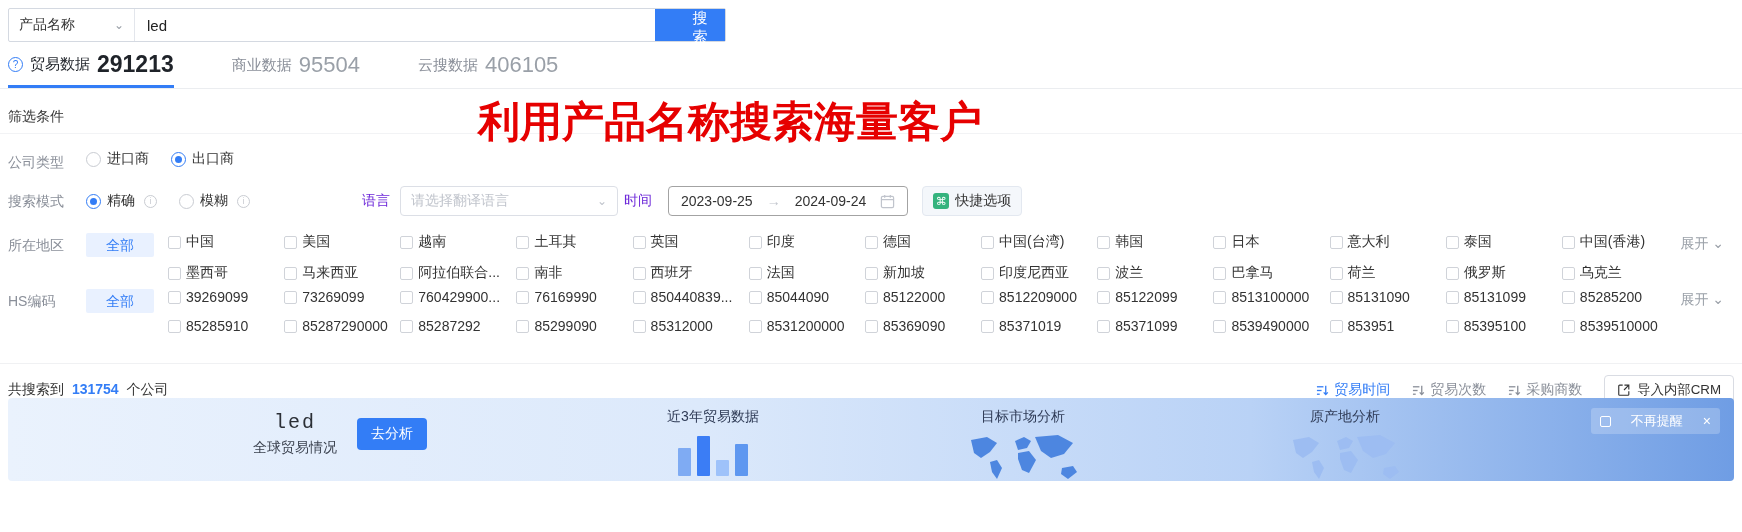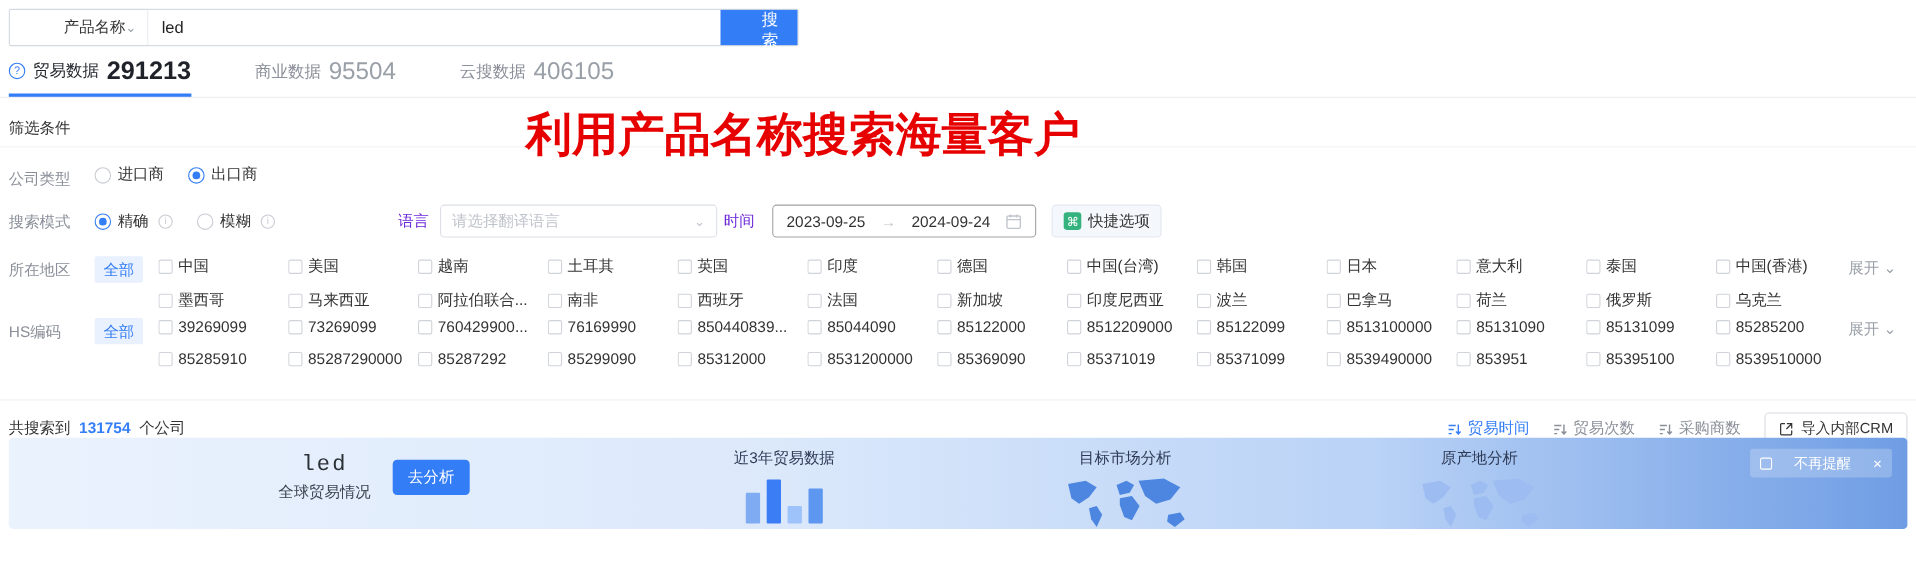--- a/index.html
+++ b/index.html
@@ -2,21 +2,21 @@
 <html><head>
 <meta charset="utf-8">
 <style>
   * { box-sizing: border-box; margin: 0; padding: 0; }
   html,body { width:1742px; height:532px; background:#fff; position:relative; overflow:hidden;
     font-family:"Liberation Sans","DejaVu Sans",sans-serif; color:#333; font-size:14px; }
 
   
   .searchbar { position:absolute; left:8px; top:8px; width:718px; height:34px;
     border:1px solid #d4d9e1; border-radius:2px; display:flex; align-items:stretch; background:#fff; }
-  .search-category { width:126px; display:flex; align-items:center; justify-content:flex-end;
+  .search-category { width:126px; display:flex; align-items:center; justify-content:space-between;
     padding:0 10px; border-right:1px solid #e3e6ec; cursor:pointer; color:#333; }
   .search-category .chev { color:#9aa0a8; font-size:12px; line-height:1; }
   .search-input { flex:1; border:none; outline:none; padding:0 12px; font-size:15px; color:#222;
     font-family:"Liberation Sans","DejaVu Sans",sans-serif; }
   .search-btn { width:70px; background:#337df6; color:#fff; border:none; font-size:15px;
     cursor:pointer; letter-spacing:4px;padding-left:24px; }
 
   
   .tabs { position:absolute; left:0; top:52px; width:1742px; height:37px;
     border-bottom:1px solid #ebedf0; display:flex; align-items:flex-end; padding-left:8px; gap:58px; }
@@ -48,33 +48,33 @@
   .radio { width:15px; height:15px; border-radius:50%; border:1px solid #c9ccd2; background:#fff;
     position:relative; flex-shrink:0; }
   .radio.checked { border-color:#337df6; }
   .radio.checked::after { content:""; position:absolute; left:3px; top:3px; width:7px; height:7px;
     border-radius:50%; background:#337df6; }
   .info-icon { width:13px; height:13px; border-radius:50%; border:1px solid #c9ccd2; color:#c9ccd2;
     font-size:9px; display:inline-flex; align-items:center; justify-content:center; margin-left:3px; }
 
   .mode-group { width:270px; display:flex; align-items:center; }
   .inline-label { color:#6d28d9; margin:0 10px 0 6px; }
-  .lang-select { width:252px; height:30px; border:1px solid #dcdfe6; border-radius:4px;
+  .lang-select { width:218px; height:30px; border:1px solid #dcdfe6; border-radius:4px;
     display:flex; align-items:center; justify-content:space-between; padding:0 10px; cursor:pointer; }
   .lang-select .placeholder { color:#c0c4cc; }
   .lang-select .chev { color:#c0c4cc; font-size:12px; }
   .date-box { height:30px; border:1px solid #a3a3a3; border-radius:4px; display:flex; align-items:center;
     gap:14px; padding:0 12px; margin-left:6px; cursor:pointer; }
   .date-box .arrow { color:#c0c4cc; }
   .quick-btn { height:30px; display:inline-flex; align-items:center; gap:6px; margin-left:14px;
     background:#f4f7fb; border:1px solid #e3e8f0; border-radius:4px; padding:0 10px; cursor:pointer; color:#333; }
   .cmd-icon { width:16px; height:16px; background:#35b37e; color:#fff; border-radius:3px; font-size:11px;
     display:flex; align-items:center; justify-content:center; }
 
-  .all-chip { background:#e9f1ff; color:#337df6; padding:2px 8px; border-radius:2px; margin-right:14px;
+  .all-chip { background:#e9f1ff; color:#337df6; padding:2px 20px; border-radius:2px; margin-right:14px;
     cursor:pointer; line-height:20px; height:24px; flex-shrink:0; }
   .checkgrid { flex:1; display:grid; grid-template-columns:repeat(13,1fr); row-gap:13px; margin-right:56px; }
   .check-item { display:flex; align-items:center; gap:5px; cursor:pointer; white-space:nowrap; overflow:hidden; }
   .cb { width:13px; height:13px; border:1px solid #d0d3d9; border-radius:2px; background:#fff; flex-shrink:0; }
   .check-label { color:#333; }
   .expand-link { position:absolute; right:10px; top:2px; color:#9aa0a8; cursor:pointer; }
 
   
   .results-bar { position:absolute; left:0; top:363px; width:1742px; border-top:1px solid #f0f1f3;
     display:flex; align-items:center; justify-content:space-between; padding:11px 8px 10px; }

